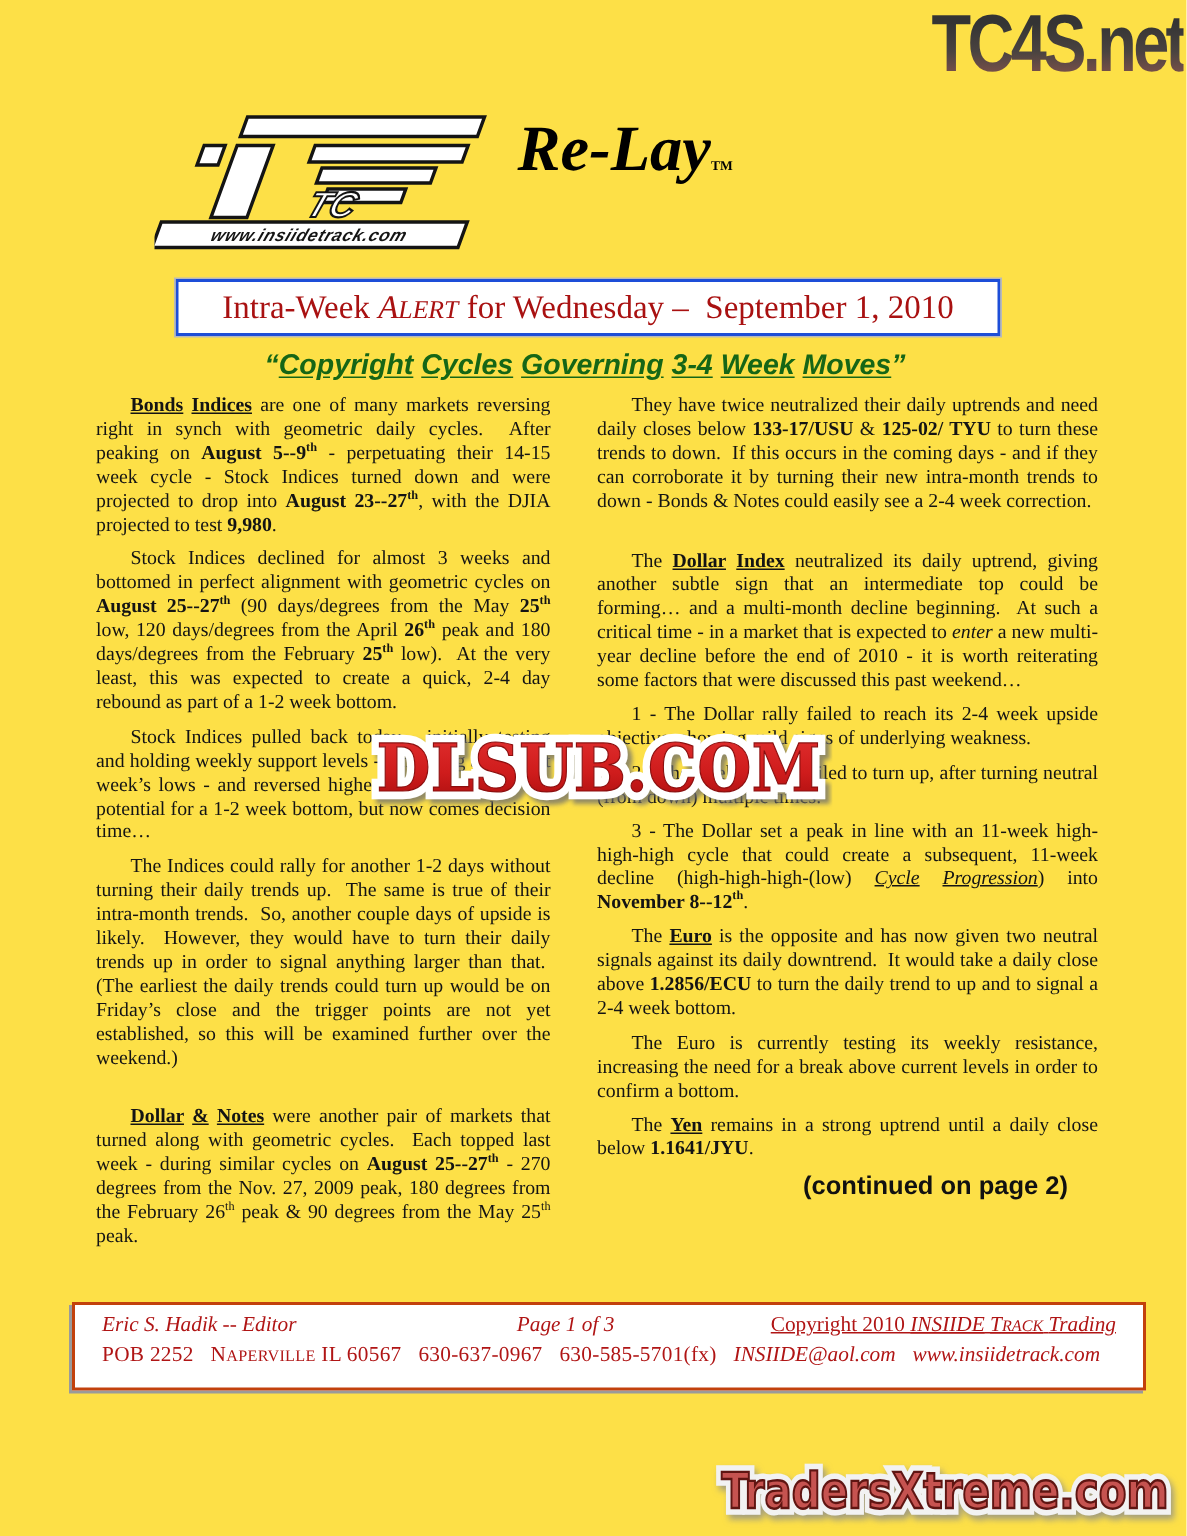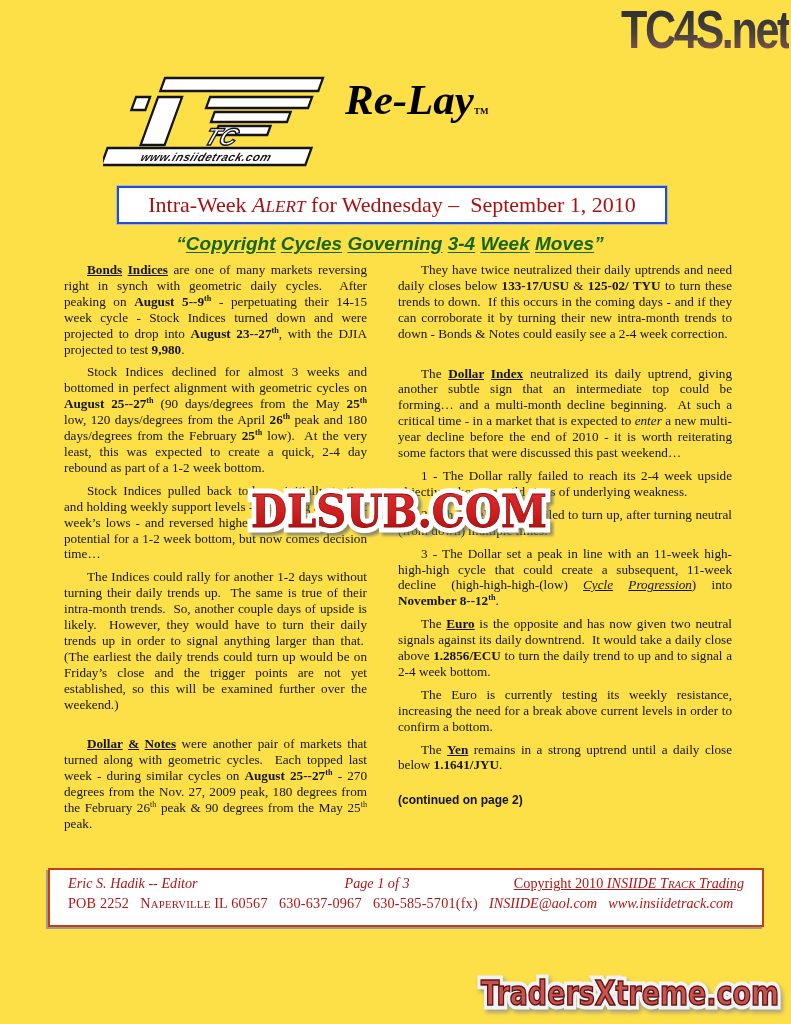--- a/index.html
+++ b/index.html
@@ -35,22 +35,22 @@
   .headline u{text-underline-offset:2px;}
 
   
   .col{position:absolute;top:262px;font-size:13.2px;line-height:1.205;
        text-align:justify;color:#141414;}
   .col-left{left:64px;width:303px;}
   .col-right{left:398px;width:334px;}
   .col p{margin:0 0 7px 0;text-indent:23px;}
   .col p.gap{margin-top:24px;}
   .col sup{font-size:.62em;line-height:0;}
-  .continued{font-family:"Liberation Sans",sans-serif;font-weight:bold;
-             font-size:12px;padding-right:20px;margin-top:20px;color:#111;}
+  .continued{text-align:right;font-family:"Liberation Sans",sans-serif;font-weight:bold;
+             font-size:17px;padding-right:20px;margin-top:8px;color:#111;}
 
   
   .watermark{position:absolute;left:243px;top:480px;z-index:30;}
   
   .footer-box{position:absolute;left:48px;top:868px;width:712px;height:55px;background:#fff;
               border:2px solid #c2410c;box-shadow:-2px 2px 0 #9a9a9a;z-index:20;
               color:#b01515;font-size:14.2px;}
   .footer-line1{display:flex;padding:5px 18px 0 18px;font-style:italic;}
   .f-left{flex:1.1;text-align:left;}
   .f-center{flex:1;text-align:center;}

